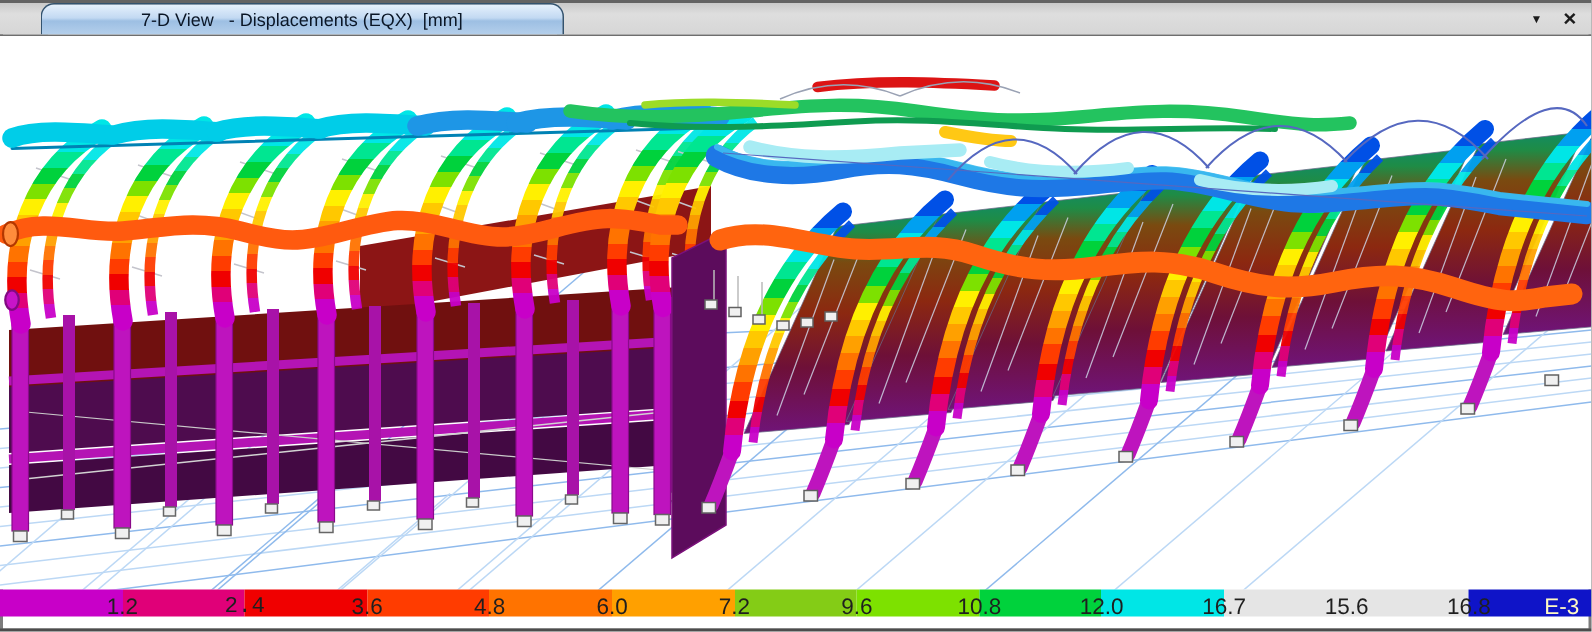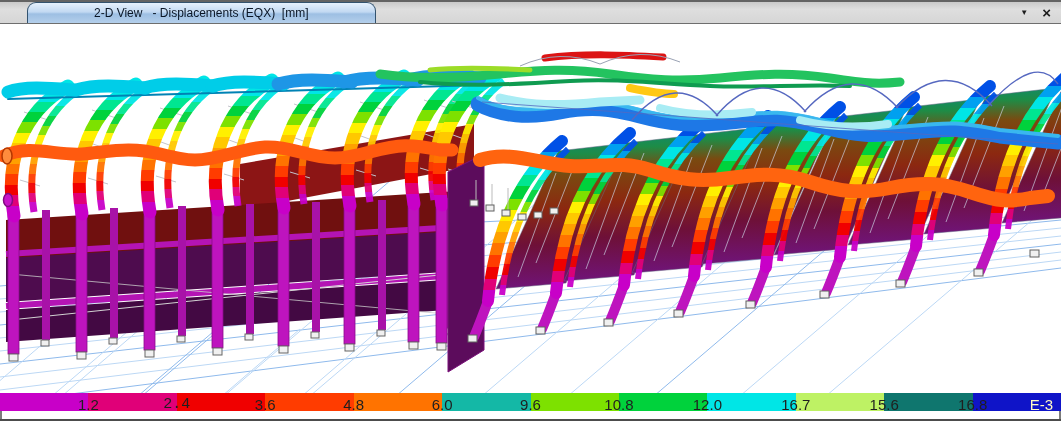--- a/index.html
+++ b/index.html
@@ -41,21 +41,21 @@
   }
   .bottom-edge{position:absolute;left:0;right:0;top:419px;height:2px;background:#4c4c4c;}
 </style>
 </head>
 <body>
 
 <div class="window">
 
   <div class="titlebar">
     <div class="view-tab">
-      <span>2-D View   - Displacements (EQX)  [mm]</span>
+      <span>7-D View   - Displacements (EQX)  [mm]</span>
     </div>
     <div class="tb-controls">
       <button class="tb-btn dd">▼</button>
       <button class="tb-btn close">×</button>
     </div>
   </div>
 
   <div class="viewport">
     <svg width="1061" height="369" viewBox="0 0 1061 369">
       <defs>
@@ -277,36 +277,39 @@
       </div>
       <div class="band" style="background: rgb(240, 0, 0);">
         <span class="boundary-label">3.6</span>
       </div>
       <div class="band" style="background: rgb(255, 60, 0);">
         <span class="boundary-label">4.8</span>
       </div>
       <div class="band" style="background: rgb(255, 115, 0);">
         <span class="boundary-label">6.0</span>
       </div>
-      <div class="band" style="background: #14b8a6;">
+      <div class="band" style="background: rgb(255, 160, 0);">
+        <span class="boundary-label">7.2</span>
+      </div>
+      <div class="band" style="background: #84cc16;">
         <span class="boundary-label">9.6</span>
       </div>
       <div class="band" style="background: rgb(125, 225, 0);">
         <span class="boundary-label">10.8</span>
       </div>
       <div class="band" style="background: rgb(0, 210, 60);">
         <span class="boundary-label">12.0</span>
       </div>
       <div class="band" style="background: rgb(0, 230, 230);">
         <span class="boundary-label">16.7</span>
       </div>
-      <div class="band" style="background: #bef264;">
+      <div class="band" style="background: #e5e5e5;">
         <span class="boundary-label">15.6</span>
       </div>
-      <div class="band" style="background: #0f766e;">
+      <div class="band" style="background: #e5e5e5;">
         <span class="boundary-label">16.8</span>
       </div>
       <div class="band" style="background: rgb(15, 20, 200);">
         <span class="inline-label">E-3</span>
       </div>
     </div>
   <div class="bottom-edge"></div>
 
 </div>
 

